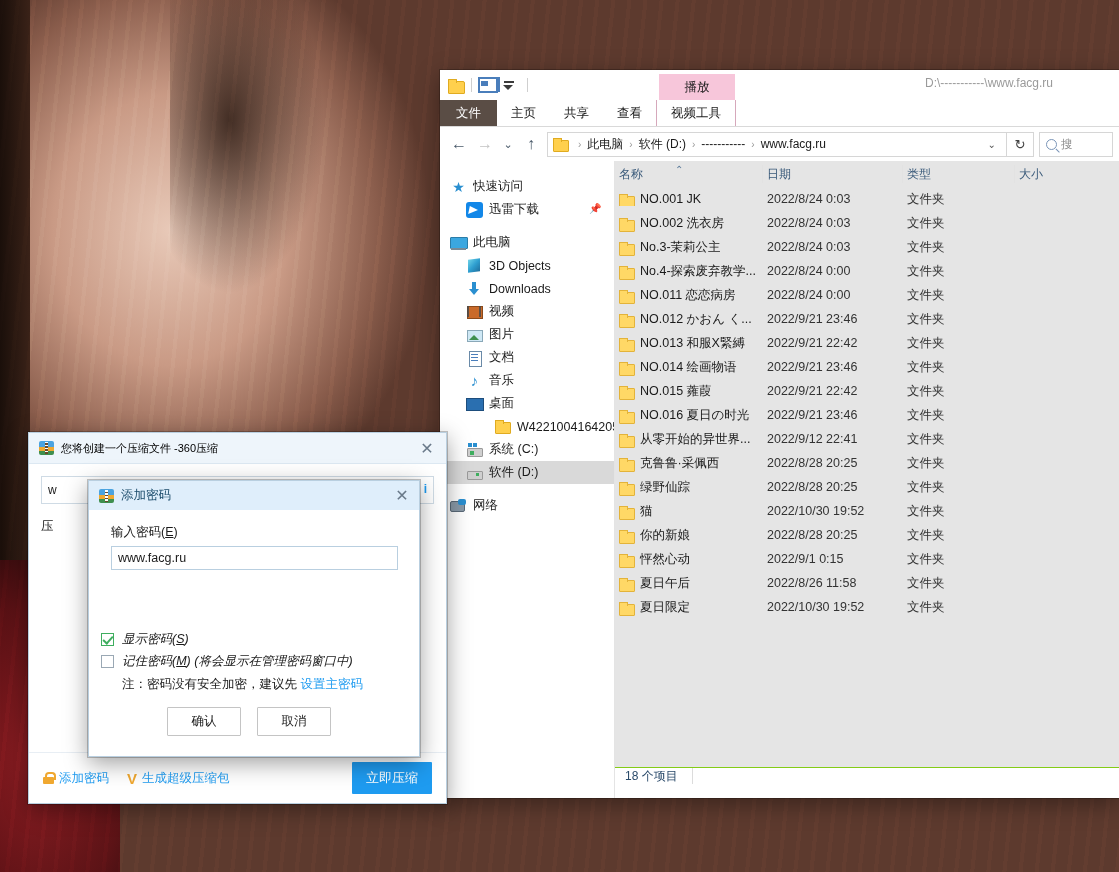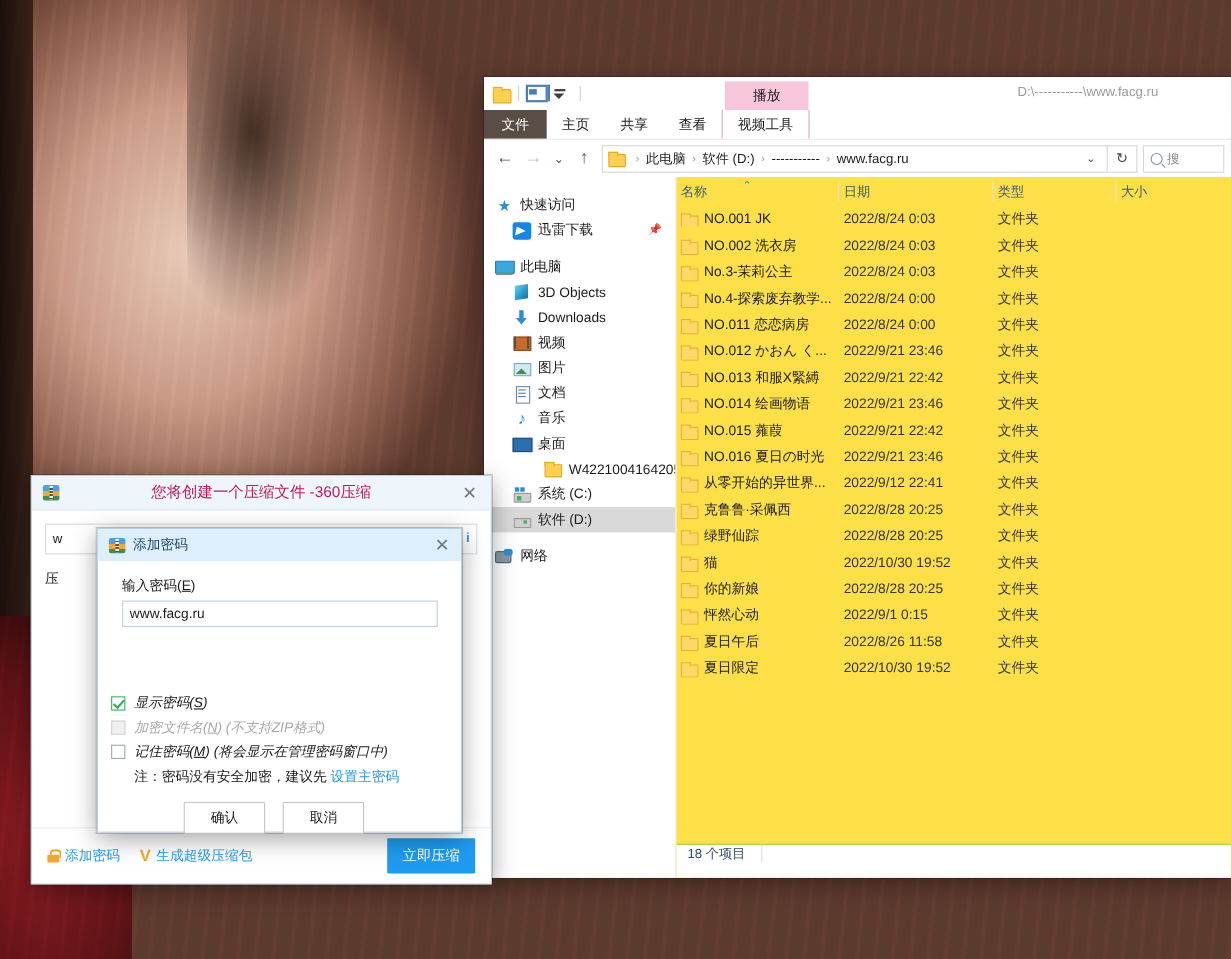--- a/index.html
+++ b/index.html
@@ -416,21 +416,21 @@
     content: ""; position: absolute; left: 8px; top: 1px;
     width: 8px; height: 6px; background: #2a8fd0; border-radius: 2px;
   }
 
   
   .ex-list {
     flex: 1;
     min-width: 0;
     display: flex;
     flex-direction: column;
-    background: #fde047;
+    background: #e5e5e5;
     overflow: hidden;
   }
   .col-head {
     height: 26px;
     display: flex;
     align-items: center;
     flex: none;
     position: relative;
   }
   .col-head .ch {
@@ -521,21 +521,21 @@
     content: ""; position: absolute; left: 0; top: 0;
     width: 15px; height: 14px;
     background: linear-gradient(#4aa3e0 0 40%, #f0a830 40% 70%, #3f8f4f 70% 100%);
     border-radius: 2px;
   }
   .app-ico::after {
     content: ""; position: absolute; left: 6px; top: 1px;
     width: 3px; height: 12px;
     background: repeating-linear-gradient(#ffffff 0 1.5px, #6a4a2a 1.5px 3px);
   }
-  .zip-title-txt { font-size: 14px; color: #be185d; flex: 1; white-space: nowrap; text-align: center; }
+  .zip-title-txt { font-size: 11px; color: #000000; flex: 1; white-space: nowrap; }
   .xbtn {
     width: 26px; height: 22px;
     display: flex; align-items: center; justify-content: center;
     font-size: 16px; color: #6a7a8a; cursor: default;
     font-family: "DejaVu Sans", sans-serif;
   }
   .zip-content { flex: 1; position: relative; padding: 12px; }
   .zip-path-box {
     height: 26px;
     border: 1px solid #cfdbe5;
@@ -1026,24 +1026,20 @@
       </div>
       <div class="pwd-input">
         <span>www.facg.ru</span>
       </div>
 
       <div class="chk-list">
         <div class="chk-row">
           <span class="box checked"></span>
           <span>显示密码(<u>S</u>)</span>
         </div>
-        <div class="chk-row dim">
-          <span class="box dimbox"></span>
-          <span>加密文件名(<u>N</u>) (不支持ZIP格式)</span>
-        </div>
         <div class="chk-row">
           <span class="box"></span>
           <span>记住密码(<u>M</u>) (将会显示在管理密码窗口中)</span>
         </div>
         <div class="note">
           <span>注：密码没有安全加密，建议先 </span><a href="#">设置主密码</a>
         </div>
       </div>
 
       <div class="pwd-btns">

